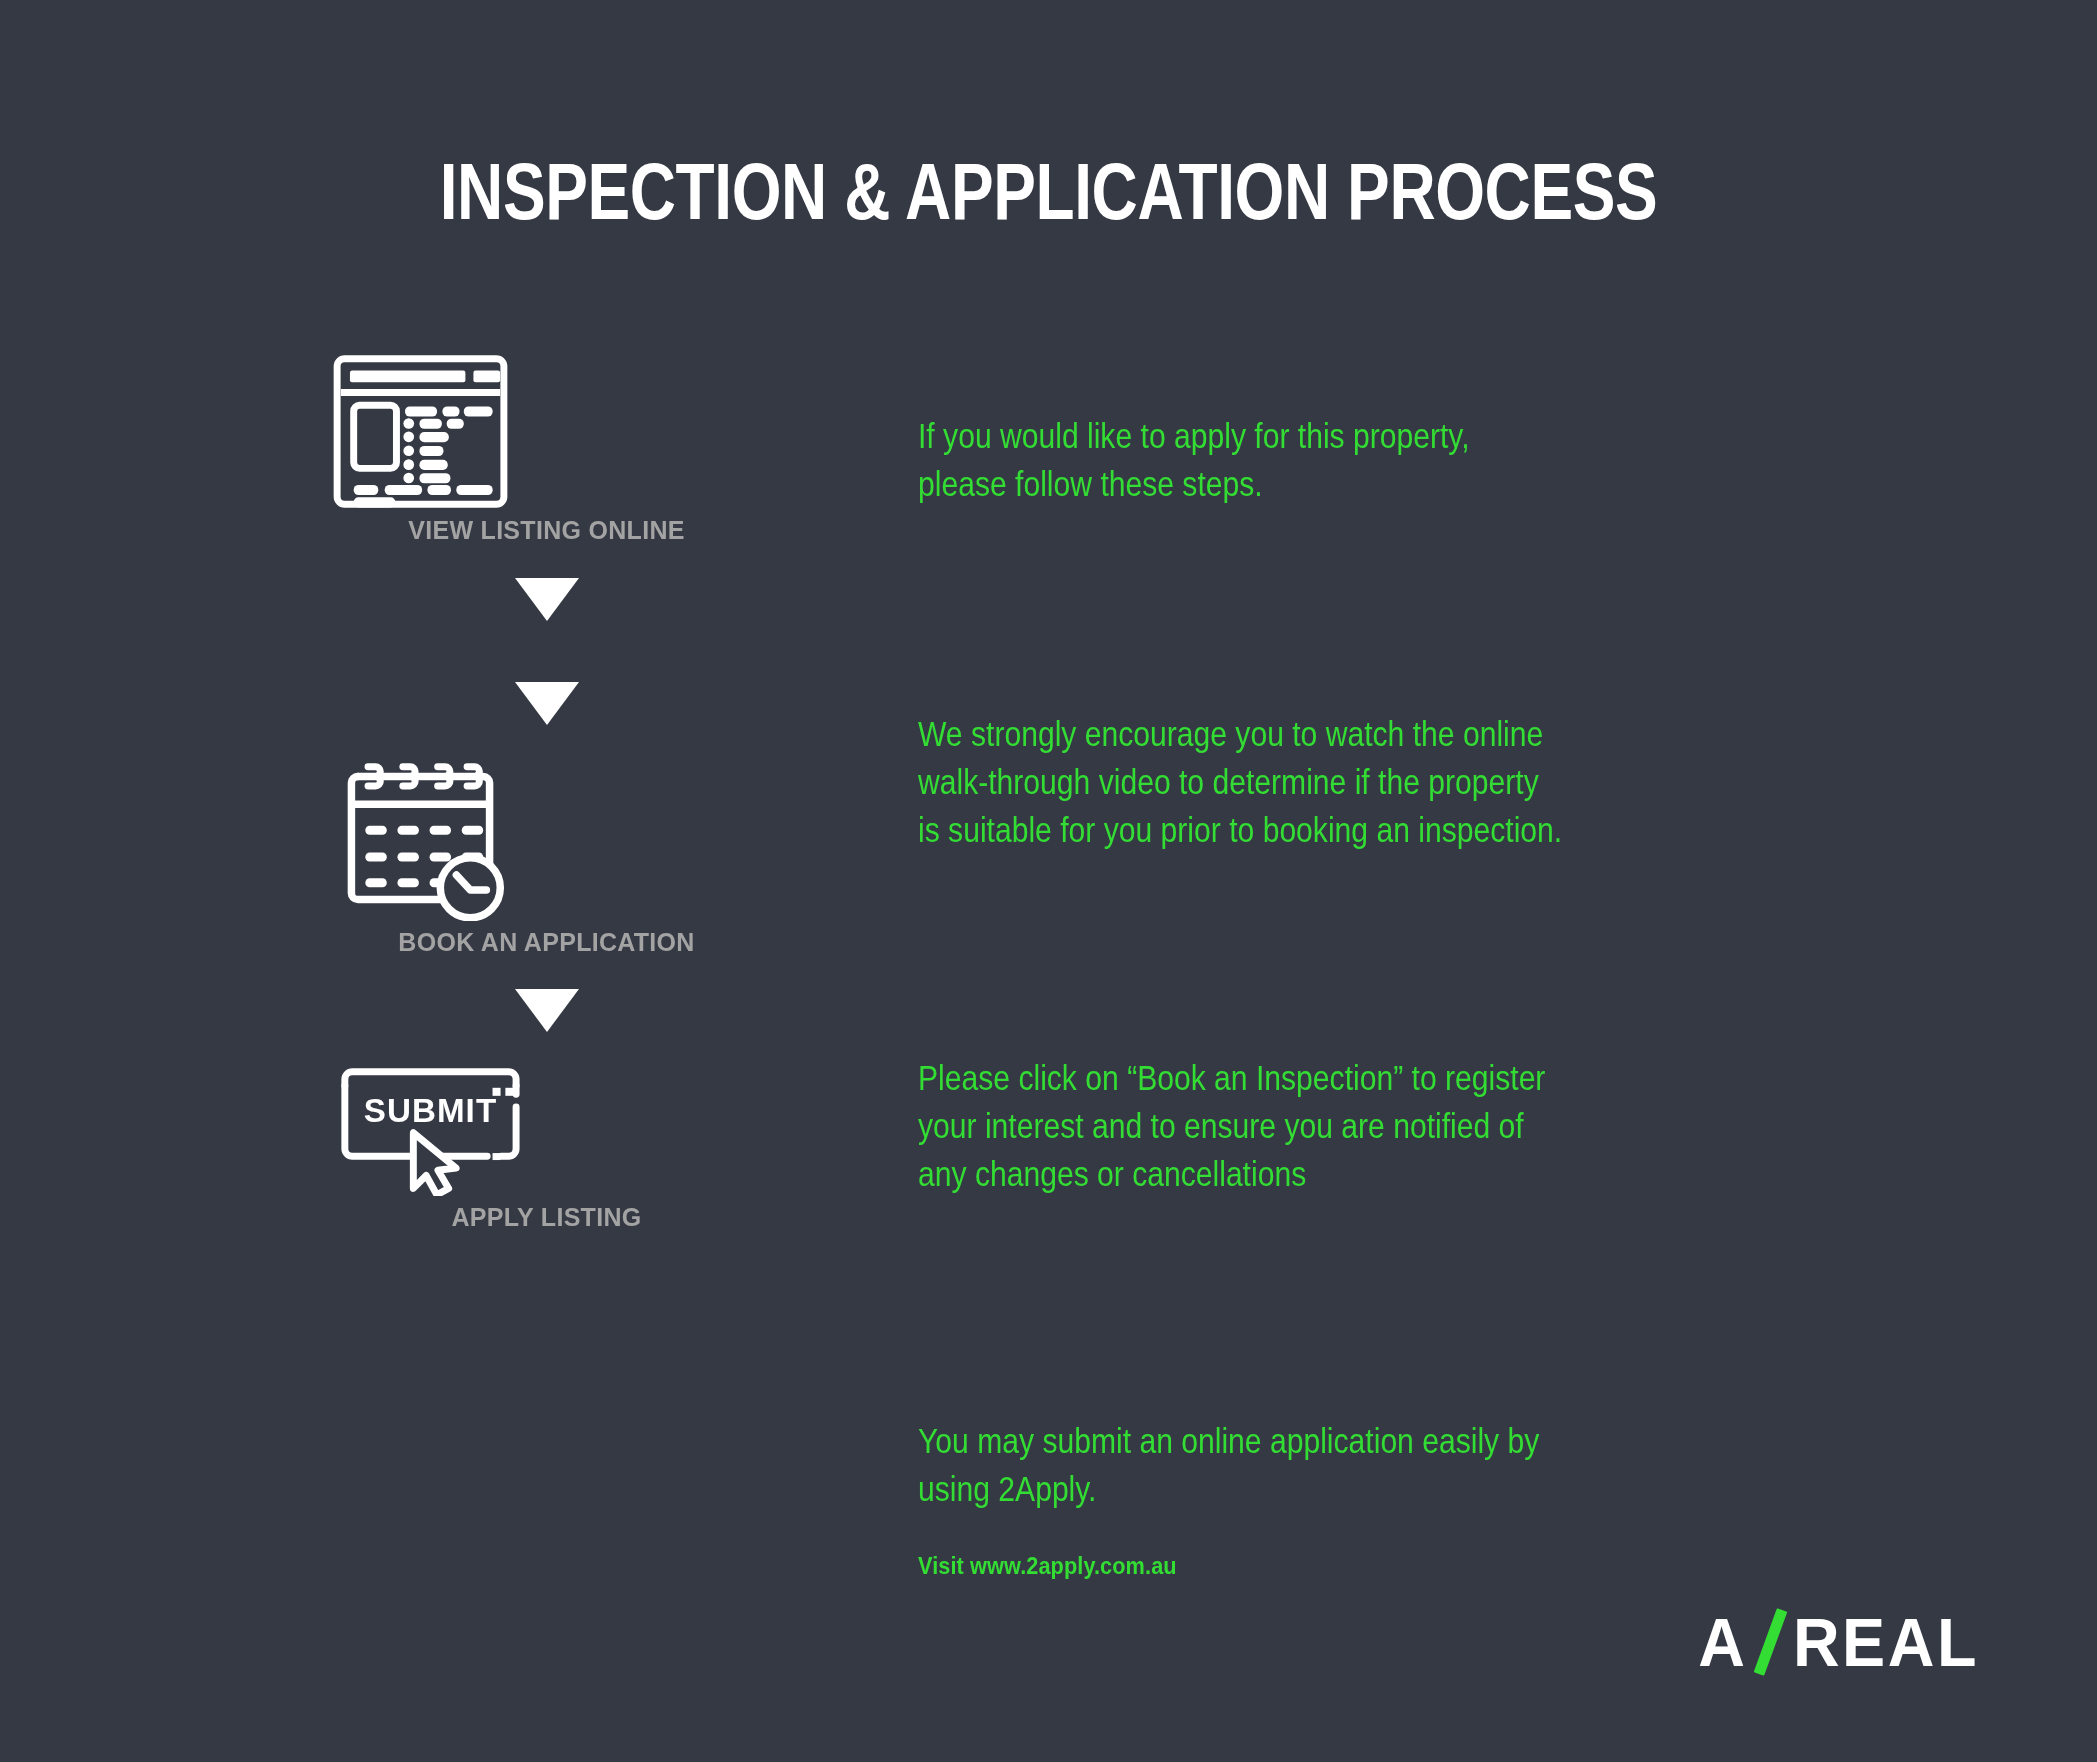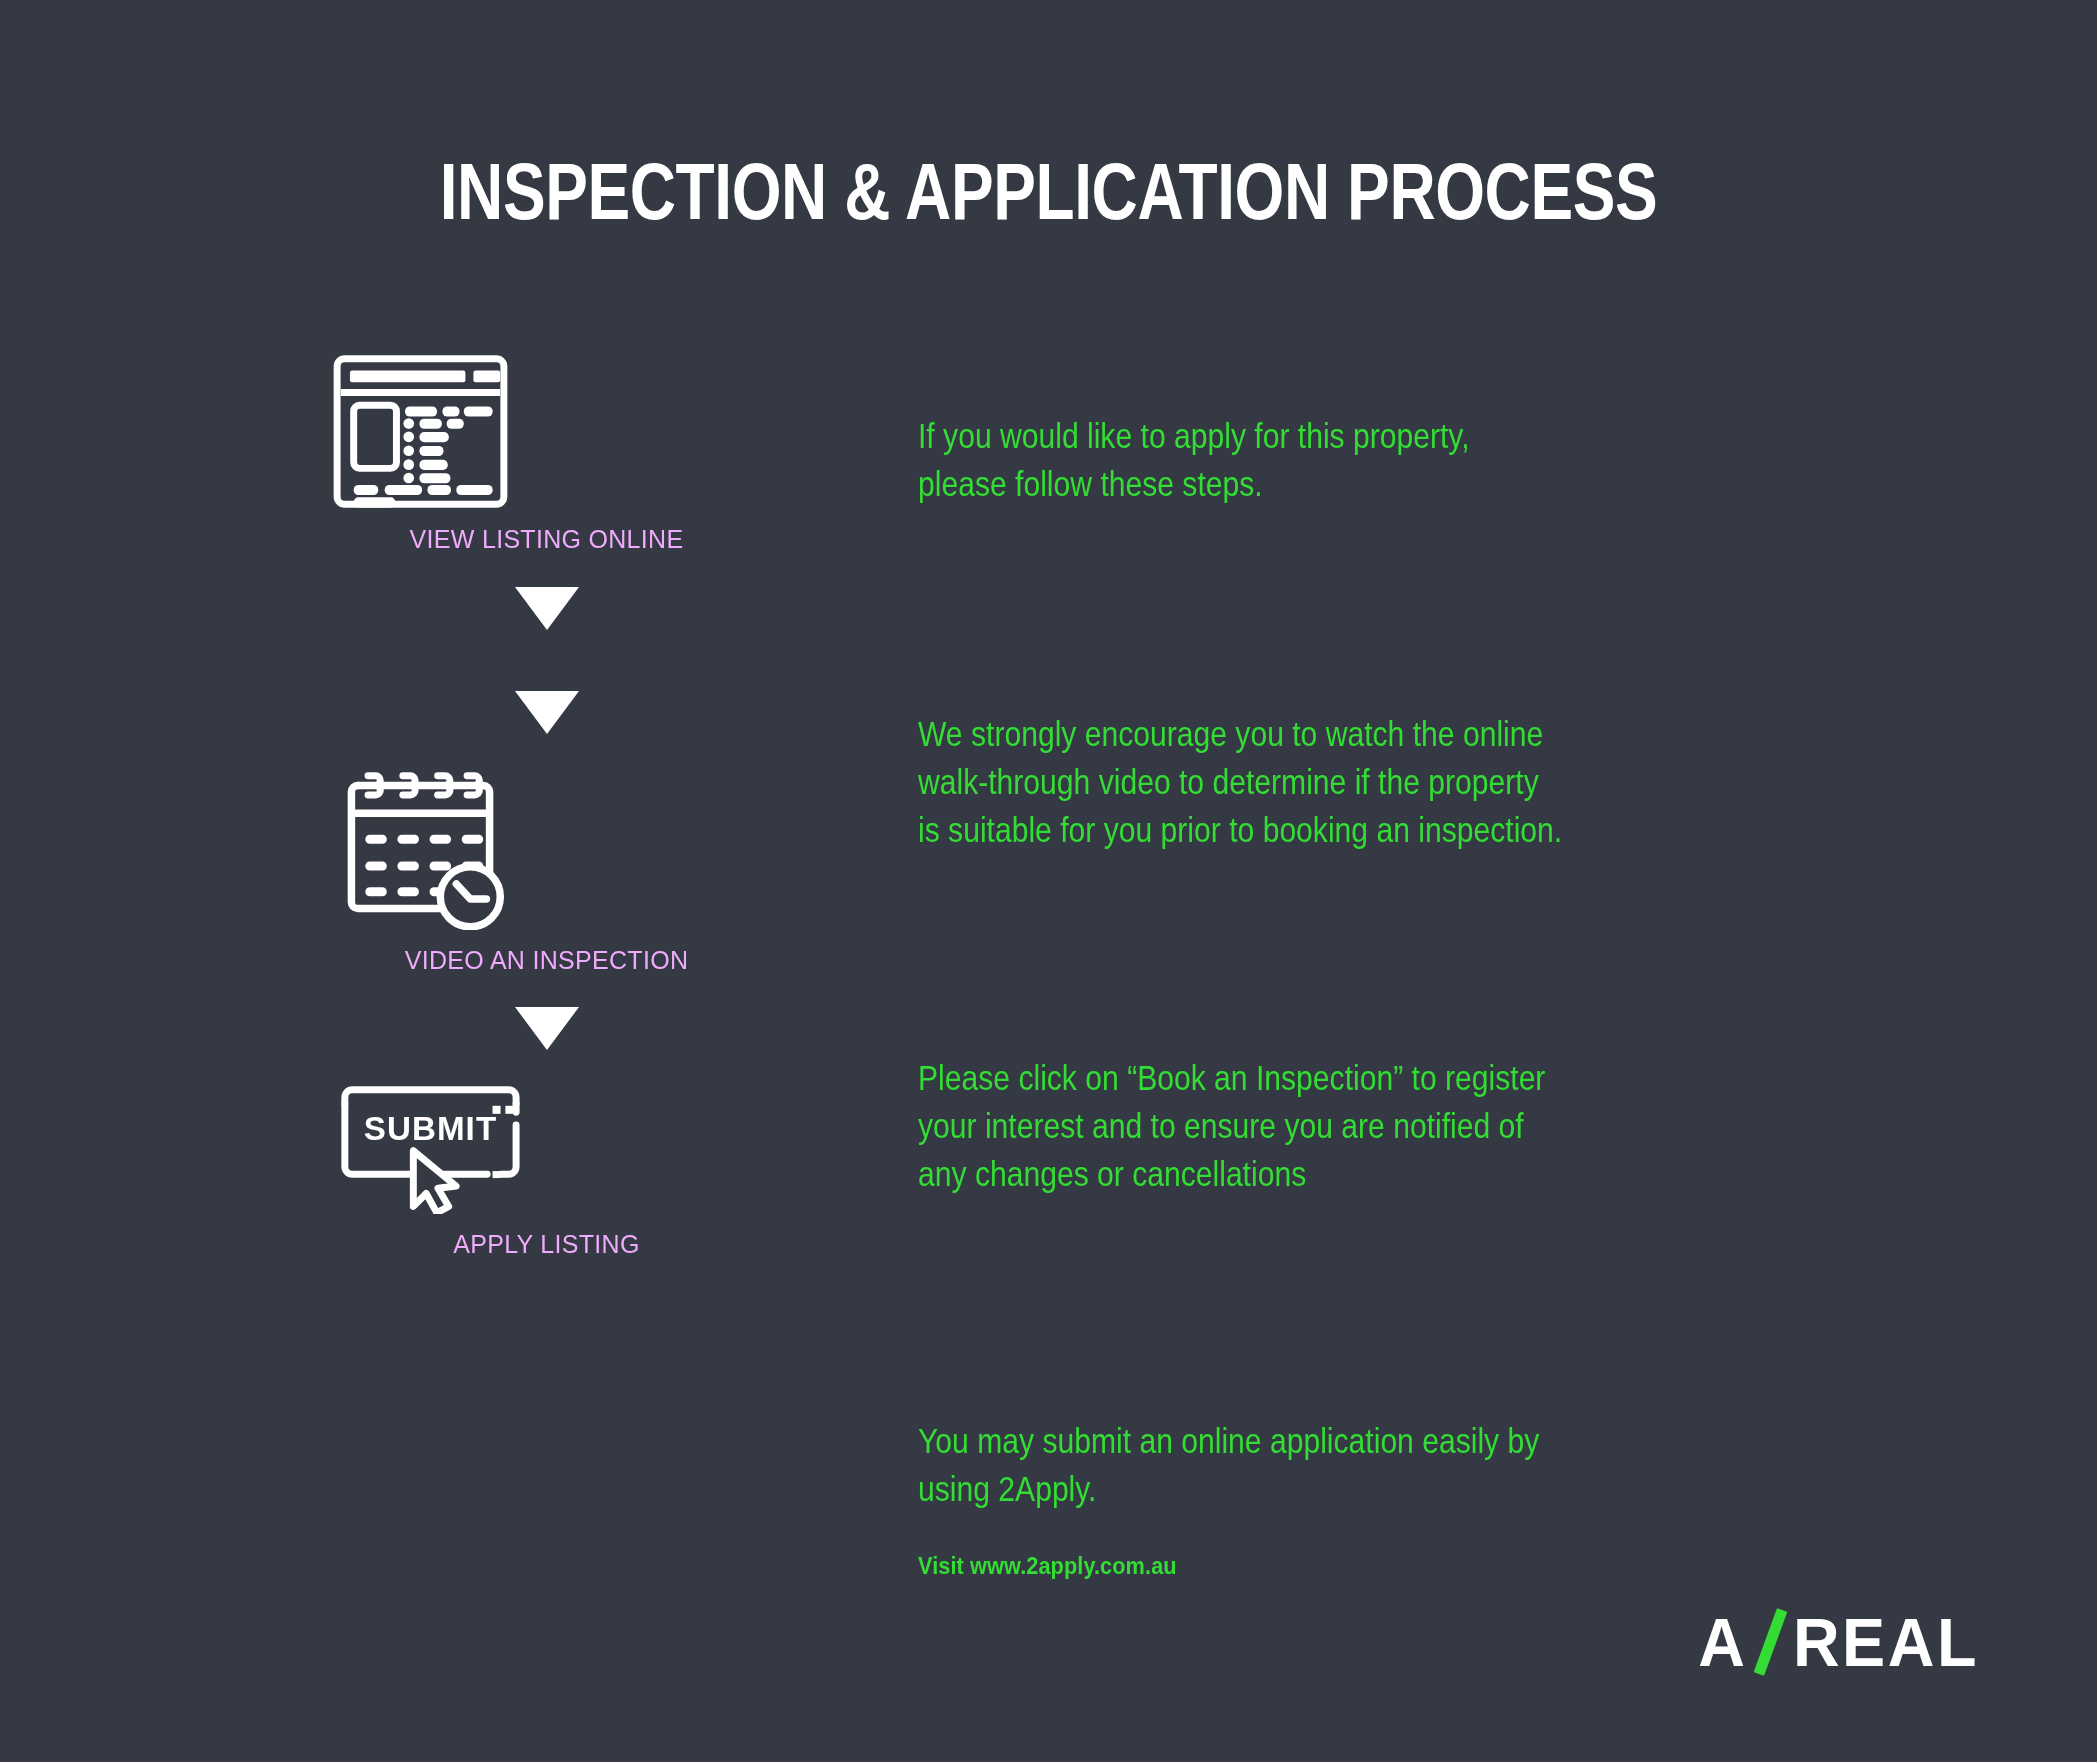--- a/index.html
+++ b/index.html
@@ -51,23 +51,23 @@
     width: 429px;
     text-align: center;
   }
   .step-icon {
     width: 429px;
     display: flex;
     justify-content: flex-start;
     align-items: flex-end;
   }
   .step-label {
-    margin-top: 14px;
-    color: #f0abfc;
-    font-weight: normal;
+    margin-top: 5px;
+    color: #a3a3a3;
+    font-weight: bold;
     font-size: 25px;
     letter-spacing: 0.3px;
     line-height: 1.32;
     white-space: pre-line;
   }
   .arrow {
     width: 429px;
     display: flex;
     justify-content: center;
   }
@@ -230,21 +230,21 @@
             <rect x="182" y="182" width="40" height="17" rx="8"></rect>
             <rect x="242" y="182" width="40" height="17" rx="8"></rect>
             <rect x="62" y="230" width="40" height="17" rx="8"></rect>
             <rect x="122" y="230" width="40" height="17" rx="8"></rect>
             <rect x="182" y="230" width="40" height="17" rx="8"></rect>
           </g>
           <circle cx="258" cy="248" r="56" fill="#343944" stroke="#fff" stroke-width="14"></circle>
           <path d="M232 224 L258 252 L288 252" stroke="#fff" stroke-width="14" stroke-linecap="round" stroke-linejoin="round" fill="none"></path>
         </svg>
       </div>
-      <div class="step-label">VIDEO AN INSPECTION</div>
+      <div class="step-label">BOOK AN APPLICATION</div>
     </div>
 
     <div class="gap-b"></div>
     <div class="arrow">
         <i></i>
       </div>
     <div class="gap-b"></div>
 
     <div class="step">
       <div class="step-icon">

